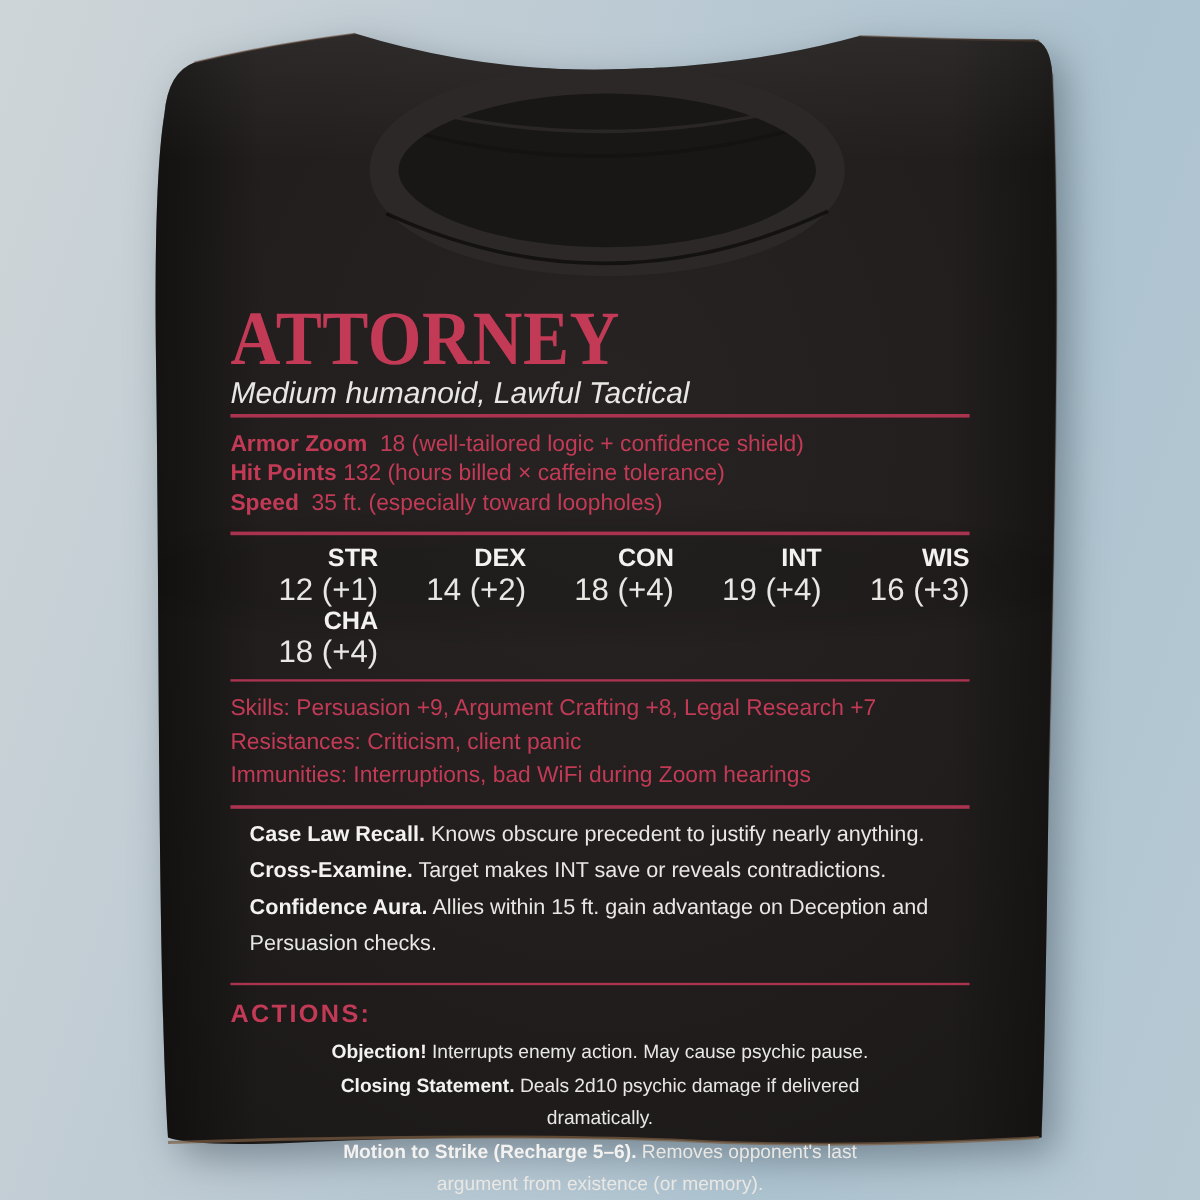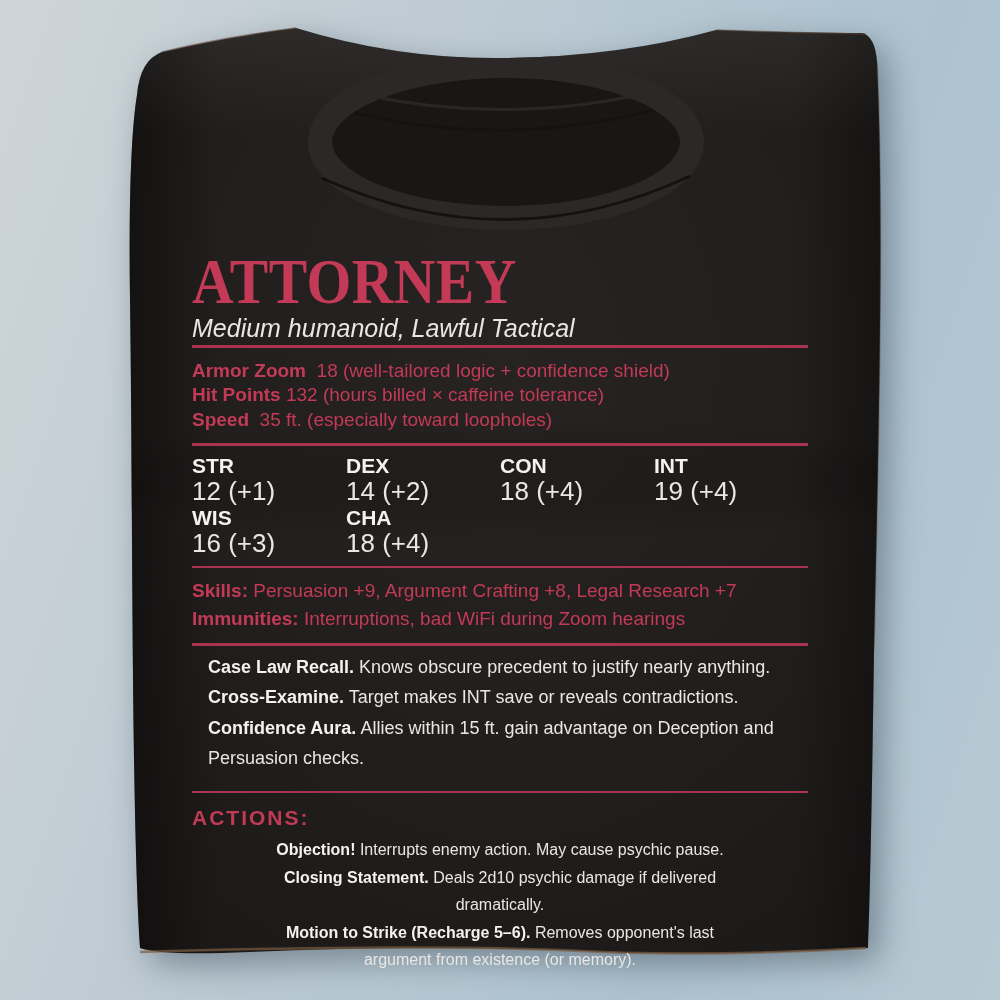--- a/index.html
+++ b/index.html
@@ -33,26 +33,26 @@
   .rule{height:2.5px;background:var(--rule);border:none;margin:0;}
   .rule-1{margin-top:5px;}
   .rule-2{margin-top:11px;}
   .rule-3{margin-top:9px;}
   .rule-4{margin-top:10px;}
   .rule-5{margin-top:17px;}
 
   .attrs{margin-top:11px;font-size:19px;line-height:24.5px;color:var(--red);}
   .attrs b{font-weight:700;}
 
-  .stats{margin-top:7px;display:grid;grid-template-columns:repeat(4,1fr);text-align:left;}
+  .stats{margin-top:7px;display:grid;grid-template-columns:repeat(5,1fr);text-align:right;}
   .stat-name{font-weight:700;font-size:21px;line-height:25px;color:var(--white-b);}
   .stat-val{font-size:26px;line-height:27px;color:var(--white);}
 
   .props{margin-top:9px;font-size:19px;line-height:28px;color:var(--red);}
-  .props b{font-weight:700;}
+  .props b{font-weight:400;}
 
   .traits{margin-top:6px;font-size:18px;line-height:30.5px;color:var(--white);margin-left:16px;}
   .traits b{font-weight:700;color:var(--white-b);}
 
   .actions-h{
     margin-top:8px;font-weight:700;font-size:21px;line-height:34px;
     letter-spacing:2px;color:var(--red);
   }
   .actions{margin-top:1px;font-size:16px;line-height:27.5px;color:var(--white);text-align:center;}
   .actions b{font-weight:700;color:var(--white-b);}
@@ -165,20 +165,21 @@
       <div>
           <div class="stat-name">CHA</div>
           <div class="stat-val">18 (+4)</div>
         </div>
     </div>
 
     <div class="rule rule-3"></div>
 
     <div class="props">
       <div><b>Skills:</b> <span>Persuasion +9, Argument Crafting +8, Legal Research +7</span></div>
+      <div><b>Resistances:</b> <span>Criticism, client panic</span></div>
       <div><b>Immunities:</b> <span>Interruptions, bad WiFi during Zoom hearings</span></div>
     </div>
 
     <div class="rule rule-4"></div>
 
     <div class="traits">
       <div><b>Case Law Recall.</b> <span class="desc">Knows obscure precedent to justify nearly anything.</span></div>
       <div><b>Cross-Examine.</b> <span class="desc">Target makes INT save or reveals contradictions.</span></div>
       <div><b>Confidence Aura.</b> <span class="desc">Allies within 15 ft. gain advantage on Deception and
 Persuasion checks.</span></div>

